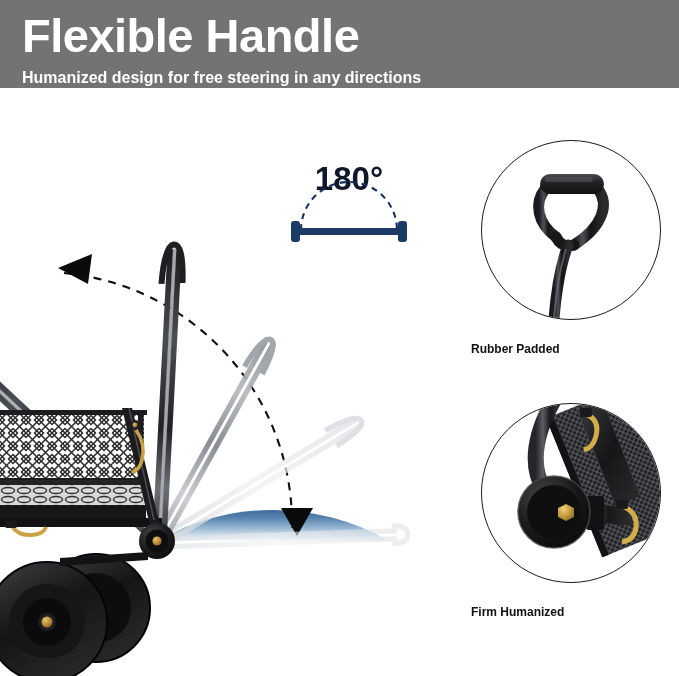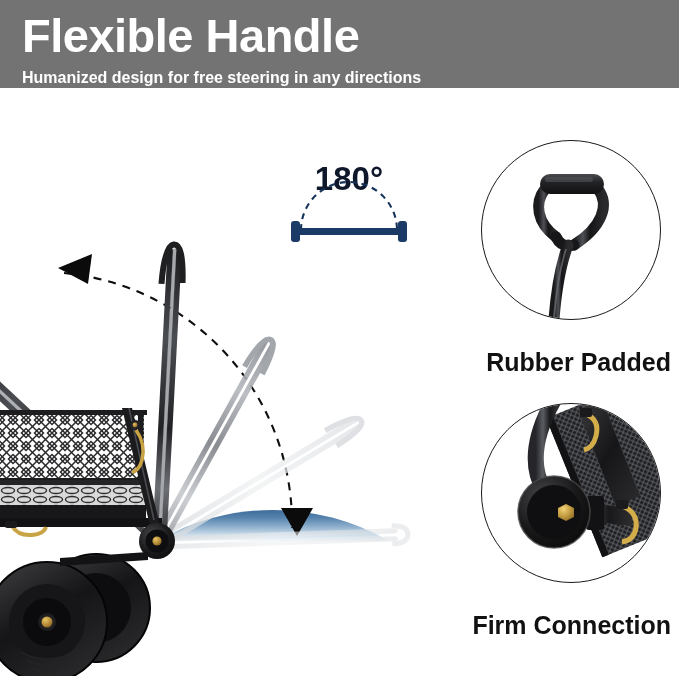--- a/index.html
+++ b/index.html
@@ -101,23 +101,23 @@
     position: relative;
     width: 178px;
     height: 178px;
     margin: 0 auto;
     border: 1px solid #1a1a1a;
     border-radius: 50%;
     overflow: hidden;
     background: #ffffff;
   }
   .callout-label {
-    margin-top: 28px;
-    text-align: right;
-    font-size: 25px;
+    margin-top: 22px;
+    text-align: left;
+    font-size: 12px;
     font-weight: bold;
     color: #111111;
     letter-spacing: 0px;
     white-space: nowrap;
   }
   .callout-art {
     position: absolute;
     left: 0;
     top: 0;
   }
@@ -417,16 +417,16 @@
           <path d="M 104 10 q 14 6 10 22 q -3 12 -12 14" fill="none" stroke="#d4ad4b" stroke-width="5"></path>
           <rect x="98" y="4" width="12" height="9" rx="2" fill="#1a1a1c"></rect>
         </g>
 
         <g>
           <path d="M 140 102 q 16 6 14 22 q -2 12 -14 14" fill="none" stroke="#d4ad4b" stroke-width="5"></path>
           <rect x="134" y="96" width="12" height="9" rx="2" fill="#1a1a1c"></rect>
         </g>
       </svg>
     </div>
-    <div class="callout-label">Firm Connection</div>
+    <div class="callout-label">Firm Humanized</div>
   </div>
 
 </div>
 
 </body></html>

